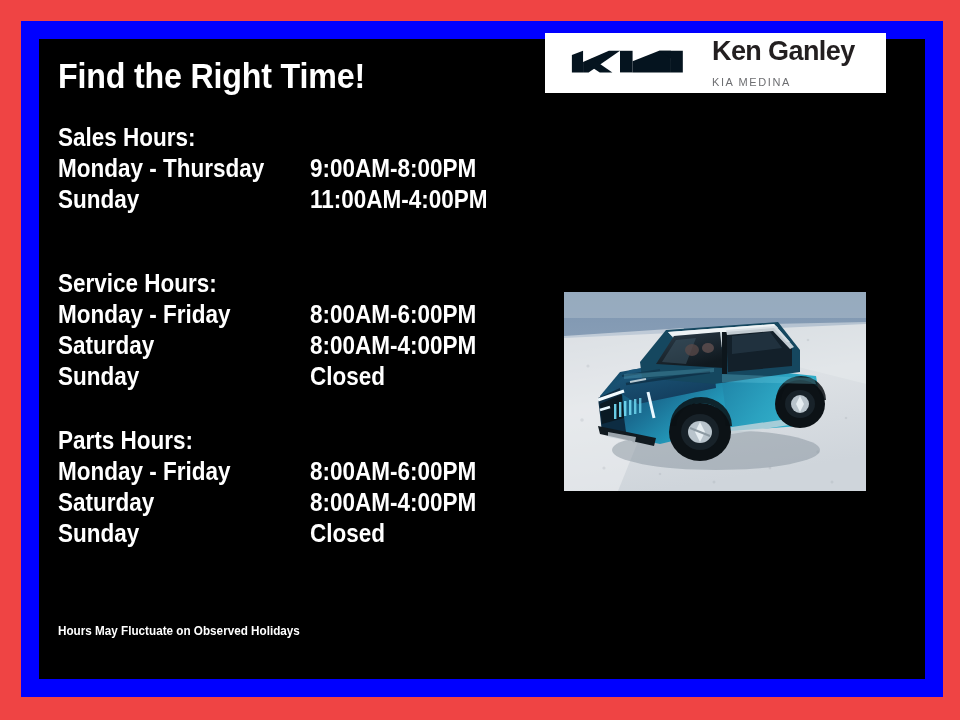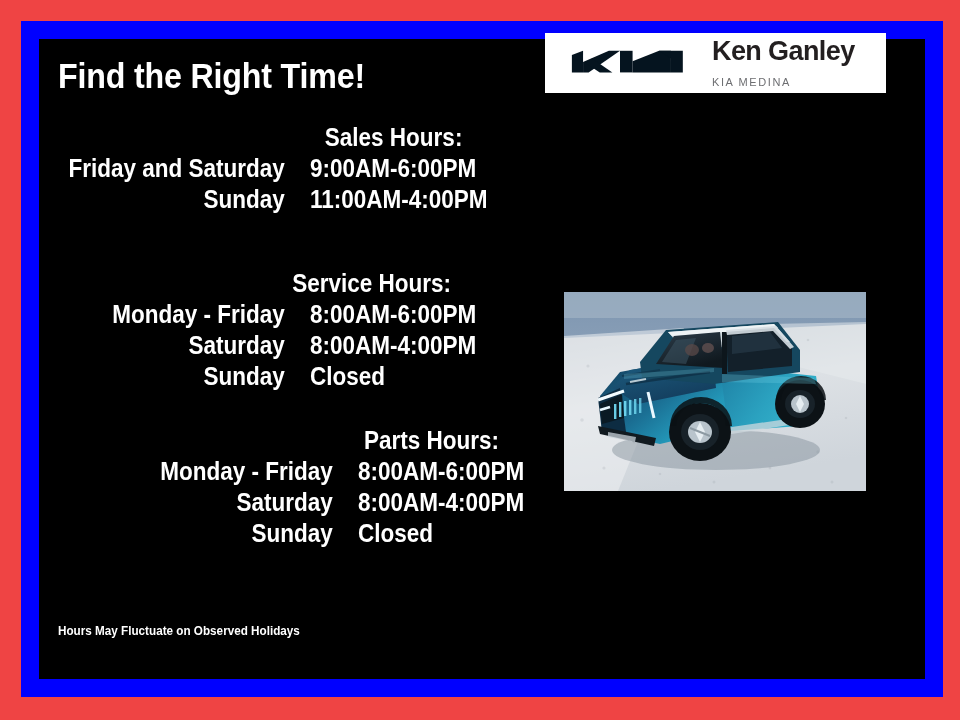--- a/index.html
+++ b/index.html
@@ -34,24 +34,24 @@
     color:#ffffff;
     font-size:35px;
     font-weight:bold;
     letter-spacing:-0.2px;
     font-family:"Liberation Sans Narrow","Liberation Sans",sans-serif;
     transform:scaleX(0.92);
     transform-origin:left center;
     white-space:nowrap;
   }
   
-  .hours-block { position:absolute; left:58px;text-align:right; }
+  .hours-block { position:absolute; left:58px; }
   .block-sales   { top:122px; }
   .block-service { top:268px; }
-  .block-parts   { top:425px;margin-left:48px; }
+  .block-parts   { top:425px; }
 
   .block-heading {
     color:#ffffff;
     font-size:25px;
     font-weight:bold;
     line-height:31px;
     font-family:"Liberation Sans Narrow","Liberation Sans",sans-serif;
     transform:scaleX(0.9);
     transform-origin:left center;
     white-space:nowrap;
@@ -148,22 +148,22 @@
 
   <div id="frame">
     <div id="inner"></div>
   </div>
 
   <div id="title">Find the Right Time!</div>
 
   <div class="hours-block block-sales">
     <div class="block-heading">Sales Hours:</div>
     <div class="hours-row">
-      <span class="day-label">Friday and Saturday</span>
-      <span class="time-label">9:00AM-6:00PM</span>
+      <span class="day-label">Monday - Thursday</span>
+      <span class="time-label">9:00AM-8:00PM</span>
     </div>
     <div class="hours-row">
       <span class="day-label">Sunday</span>
       <span class="time-label">11:00AM-4:00PM</span>
     </div>
   </div>
 
   <div class="hours-block block-service">
     <div class="block-heading">Service Hours:</div>
     <div class="hours-row">

